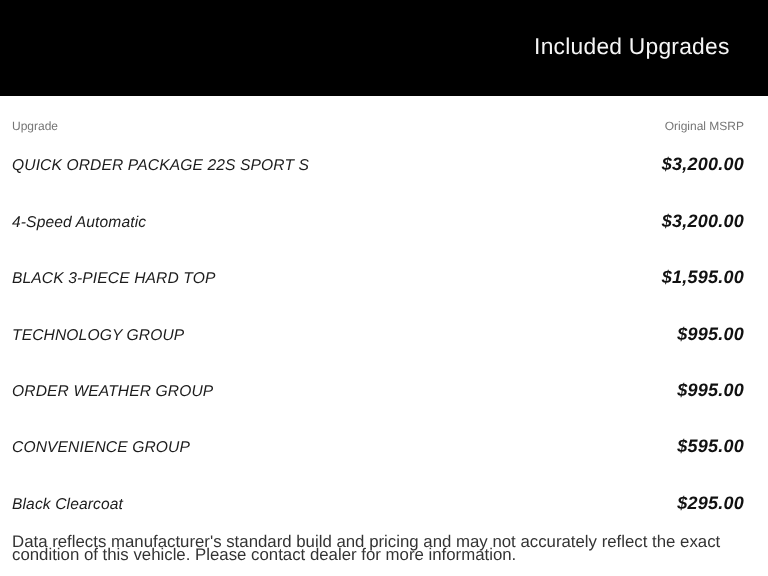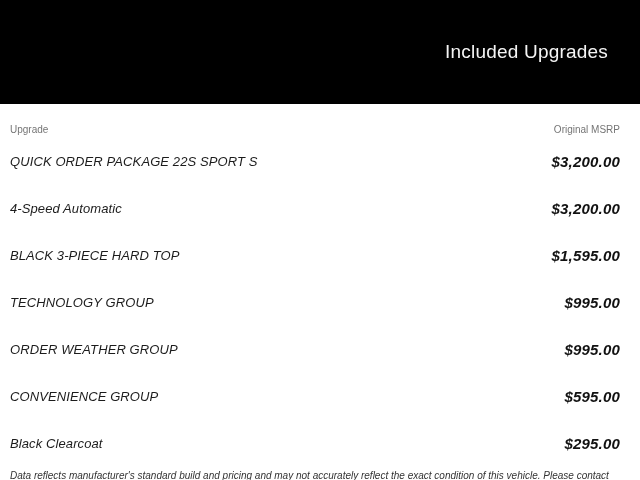--- a/index.html
+++ b/index.html
@@ -12,21 +12,21 @@
     --page-bg:#ffffff;
   }
   *{margin:0;padding:0;box-sizing:border-box;}
   html,body{width:640px;height:480px;overflow:hidden;}
   body{
     background:var(--page-bg);
     font-family:"Liberation Sans", sans-serif;
     -webkit-font-smoothing:antialiased;
   }
   .banner{
-    height:104px;
+    height:80px;
     background:var(--header-bg);
     display:flex;
     align-items:center;
     justify-content:flex-end;
     padding-right:32px;
   }
   .banner-title{
     color:var(--header-text);
     font-size:19px;
     font-weight:400;
@@ -59,22 +59,21 @@
   }
   .row-price{
     font-size:15px;
     font-weight:700;
     color:var(--price-text);
     letter-spacing:0.2px;
     text-align:right;
   }
   .disclaimer{
     margin-top:3px;
-    font-size:10px;
-    font-style:italic;
+    font-size:14px;
     color:var(--disclaimer-text);
     line-height:11px;
   }
 </style>
 </head>
 <body>
 
 <div class="banner">
   <div class="banner-title">Included Upgrades</div>
 </div>

